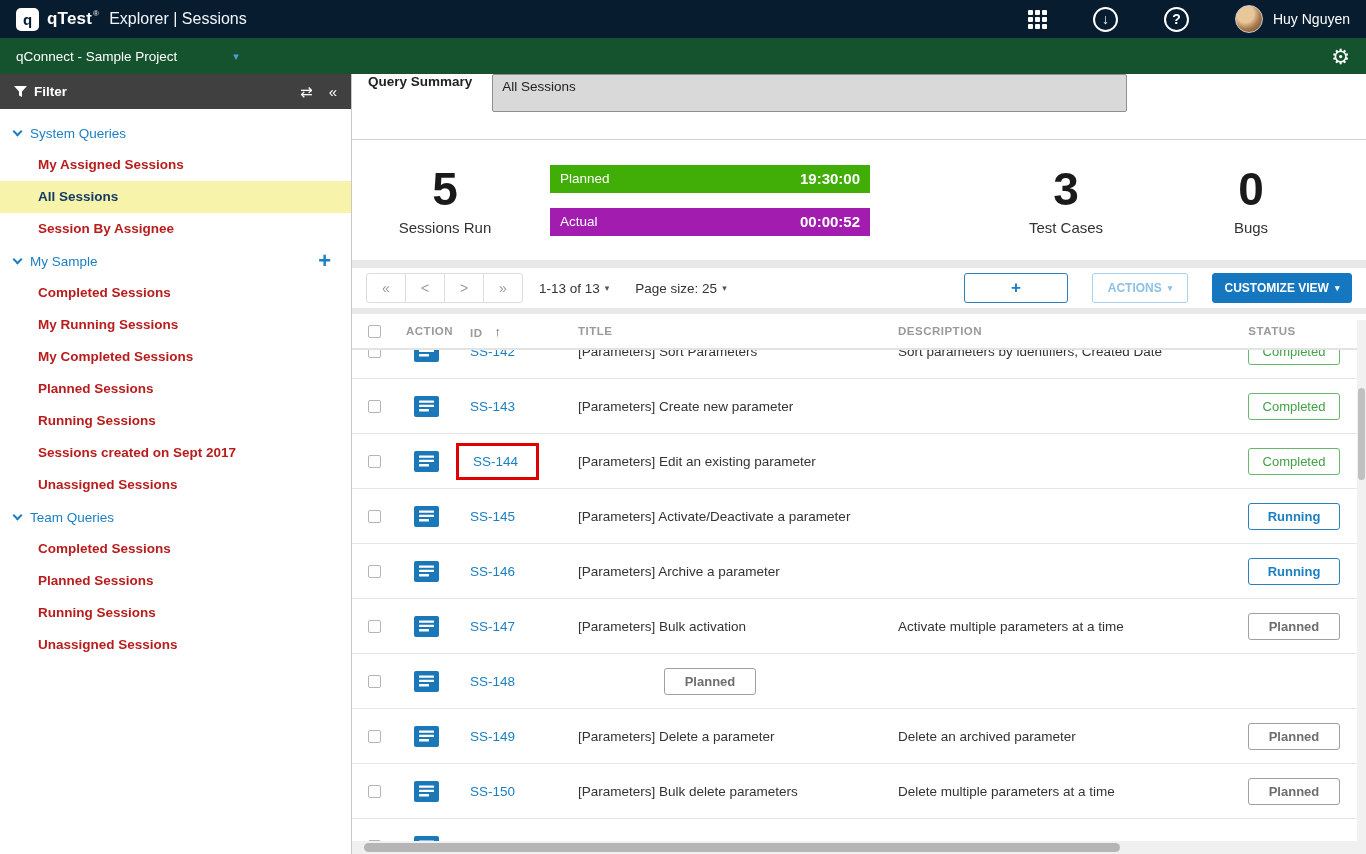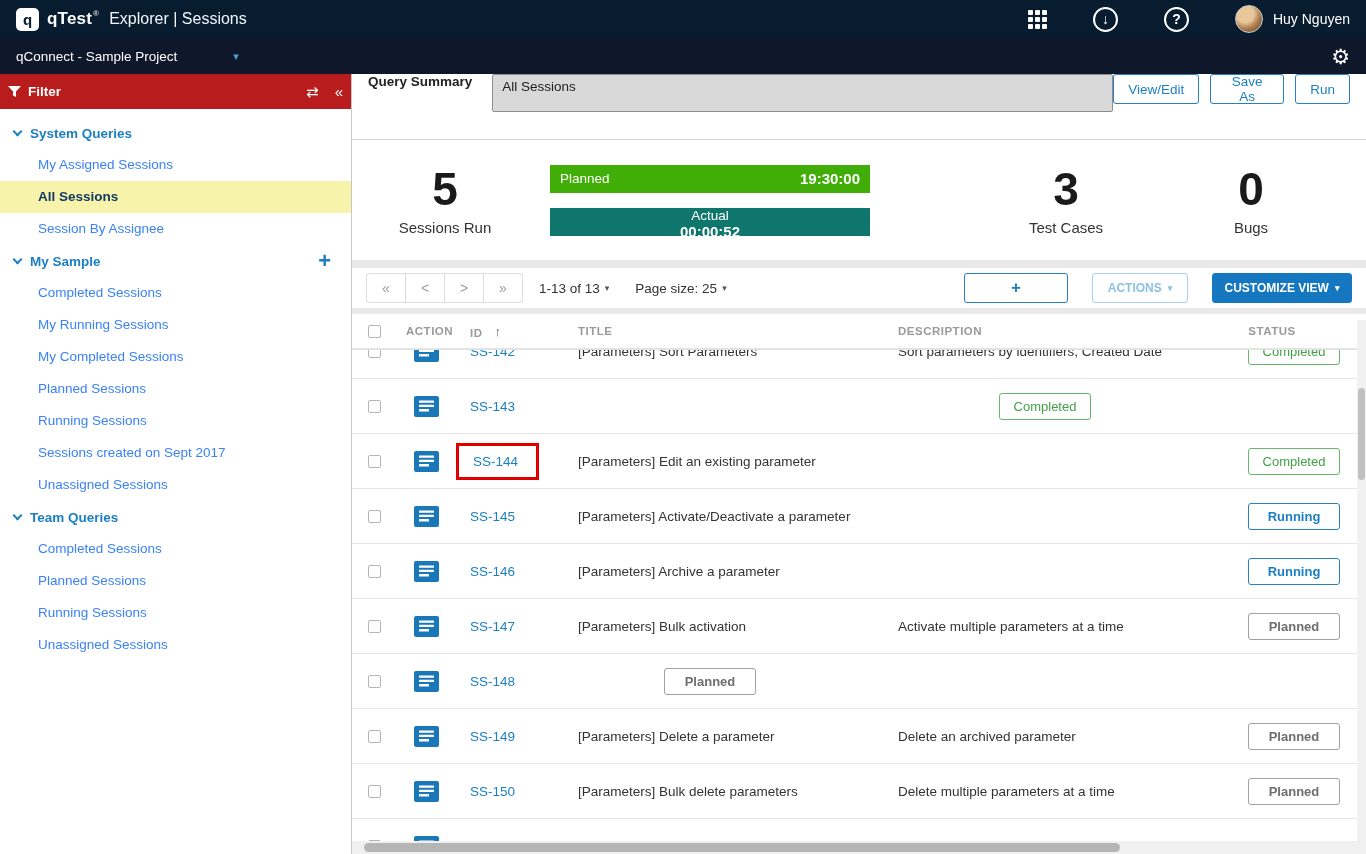--- a/index.html
+++ b/index.html
@@ -17,41 +17,41 @@
   .grid-icon { display:grid; grid-template-columns:repeat(3,5px); grid-template-rows:repeat(3,5px); gap:2px; cursor:pointer; }
   .grid-icon i { width:5px; height:5px; background:#fff; border-radius:1px; }
   .circle-icon { width:25px; height:25px; border:2px solid #fff; border-radius:50%;
     display:flex; align-items:center; justify-content:center; font-size:14px; font-weight:bold; cursor:pointer; }
   .user-wrap { display:flex; align-items:center; gap:10px; }
   .avatar { width:28px; height:28px; border-radius:50%;
     background:radial-gradient(circle at 35% 30%, #e8c79a 0 35%, #a97b4e 60%, #5d4228 100%); border:1px solid #c9c9c9; }
   .user-name { font-size:14px; color:#fff; }
 
   
-  .projectbar { height:36px; background:#0f172a; display:flex; align-items:center; padding:0 16px; color:#fff; }
+  .projectbar { height:36px; background:#14532d; display:flex; align-items:center; padding:0 16px; color:#fff; }
   .project-name { font-size:13.5px; }
   .proj-caret { margin-left:56px; color:#4d9fd6; font-size:11px; cursor:pointer; }
   .gear { margin-left:auto; color:#fff; font-size:21px; cursor:pointer; line-height:1; }
 
   
   .layout { display:flex; height:780px; }
 
   
   .sidebar { width:352px; background:#fff; border-right:1px solid #c7c7c7; display:flex; flex-direction:column; }
-  .filter-header { height:35px; background:#b91c1c; color:#fff; display:flex; align-items:center; padding:0 8px; flex:none; }
+  .filter-header { height:35px; background:#404040; color:#fff; display:flex; align-items:center; padding:0 14px; flex:none; }
   .filter-title { font-weight:bold; font-size:13.5px; margin-left:7px; }
   .filter-tools { margin-left:auto; display:flex; align-items:center; gap:16px; font-size:15px; }
   .filter-tools span { cursor:pointer; }
   .side-body { padding-top:8px; overflow:hidden; }
   .section-header { height:32px; display:flex; align-items:center; padding:0 14px; cursor:pointer; }
   .chevron { width:7px; height:7px; border-left:2px solid #1b7fc2; border-bottom:2px solid #1b7fc2;
     transform:rotate(-45deg); margin-right:9px; margin-top:-3px; }
-  .section-label { color:#1b7fc2; font-weight:bold; }
+  .section-label { color:#1b7fc2; font-weight:normal; }
   .section-add { margin-left:auto; margin-right:6px; color:#1b7fc2; font-size:22px; font-weight:bold; line-height:1; cursor:pointer; }
-  .side-item { height:32px; line-height:32px; padding-left:38px; color:#3b82f6; cursor:pointer; white-space:nowrap; }
+  .side-item { height:32px; line-height:32px; padding-left:38px; color:#b91c1c; cursor:pointer; white-space:nowrap;font-weight:bold; }
   .side-item.selected { background:#f8f3aa; color:#123c66; font-weight:bold; }
 
   
   .main { flex:1; position:relative; display:flex; flex-direction:column; min-width:0; }
 
   
   .summary-card { height:66px; background:#fff; border-bottom:1px solid #d2d2d2; display:flex; padding:0 16px; flex:none; }
   .summary-label { font-weight:bold; color:#222; margin-right:20px; white-space:nowrap; }
   .summary-input { width:635px; height:38px; background:#d9d9d9; border:1px solid #8f8f8f; border-radius:2px;
     padding:4px 9px; font-size:13.5px; color:#222; cursor:text; }
@@ -62,21 +62,21 @@
   
   .stats { height:120px; background:#fff; display:flex; align-items:center; flex:none; }
   .stat-block { text-align:center; }
   .stat-num { font-size:46px; font-weight:bold; color:#1a1a1a; line-height:1.1; }
   .stat-lab { font-size:15px; color:#333; margin-top:4px; }
   .stat-sessions { width:186px; }
   .bars { width:320px; margin-left:12px; }
   .bar { height:28px; display:flex; align-items:center; justify-content:space-between; padding:0 10px; color:#fff; }
   .bar + .bar { margin-top:15px; }
   .bar-planned { background:#41ae07; }
-  .bar-actual { background:#0f766e;flex-direction:column; }
+  .bar-actual { background:#a21caf; }
   .bar-label { font-size:13.5px; }
   .bar-value { font-size:15px; font-weight:bold; }
   .stat-spacer { flex:1; }
   .stat-tc { width:220px; }
   .stat-bugs { width:150px; margin-right:40px; }
 
   
   .pagbar { height:40px; background:#fff; margin-top:8px; display:flex; align-items:center; padding:0 14px; flex:none; }
   .nav-group { display:flex; }
   .nav-btn { width:40px; height:30px; background:#fff; border:1px solid #dcdcdc; color:#9b9b9b; font-size:14px;
@@ -225,25 +225,20 @@
           </div>
   </div>
 </div>
   </div>
 
   <div class="main">
 
     <div class="summary-card">
       <span class="summary-label">Query Summary</span>
       <div class="summary-input">All Sessions</div>
-      <div class="summary-btns">
-        <button class="btn-outline">View/Edit</button>
-        <button class="btn-outline">Save As</button>
-        <button class="btn-outline">Run</button>
-      </div>
     </div>
 
     <div class="stats">
       <div class="stat-block stat-sessions">
         <div class="stat-num">5</div>
         <div class="stat-lab">Sessions Run</div>
       </div>
       <div class="bars">
         <div class="bar bar-planned">
           <span class="bar-label">Planned</span>
@@ -334,20 +329,21 @@
         <svg width="15" height="12" viewBox="0 0 15 12">
                   <rect x="0" y="0.5" width="15" height="2.3" rx="0.5" fill="#fff"></rect>
                   <rect x="0" y="4.8" width="15" height="2.3" rx="0.5" fill="#fff"></rect>
                   <rect x="0" y="9.1" width="10" height="2.3" rx="0.5" fill="#fff"></rect>
                 </svg>
       </span>
     </div>
     <div class="cell c-id"><span class="id-wrap">
                 <a class="id-link" href="#">SS-143</a>
               </span></div>
+    <div class="cell cell-title">[Parameters] Create new parameter</div>
     <div class="cell cell-desc"></div>
     <div class="cell c-status">
               <span class="badge completed">Completed</span>
             </div>
   </div>
 
   <div class="trow">
     <div class="cell c-check">
               <input type="checkbox" class="cbx" style="">
             </div>

